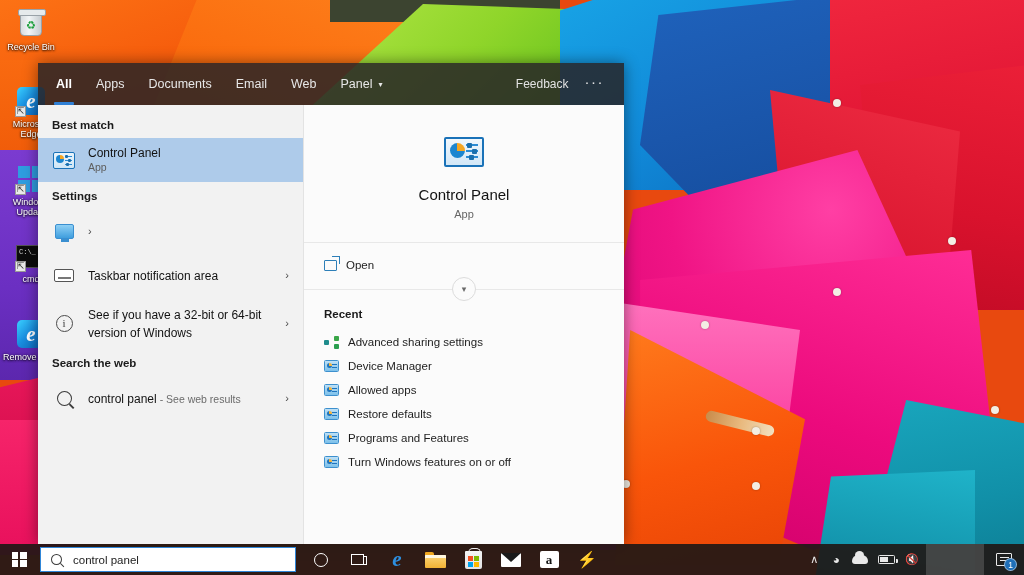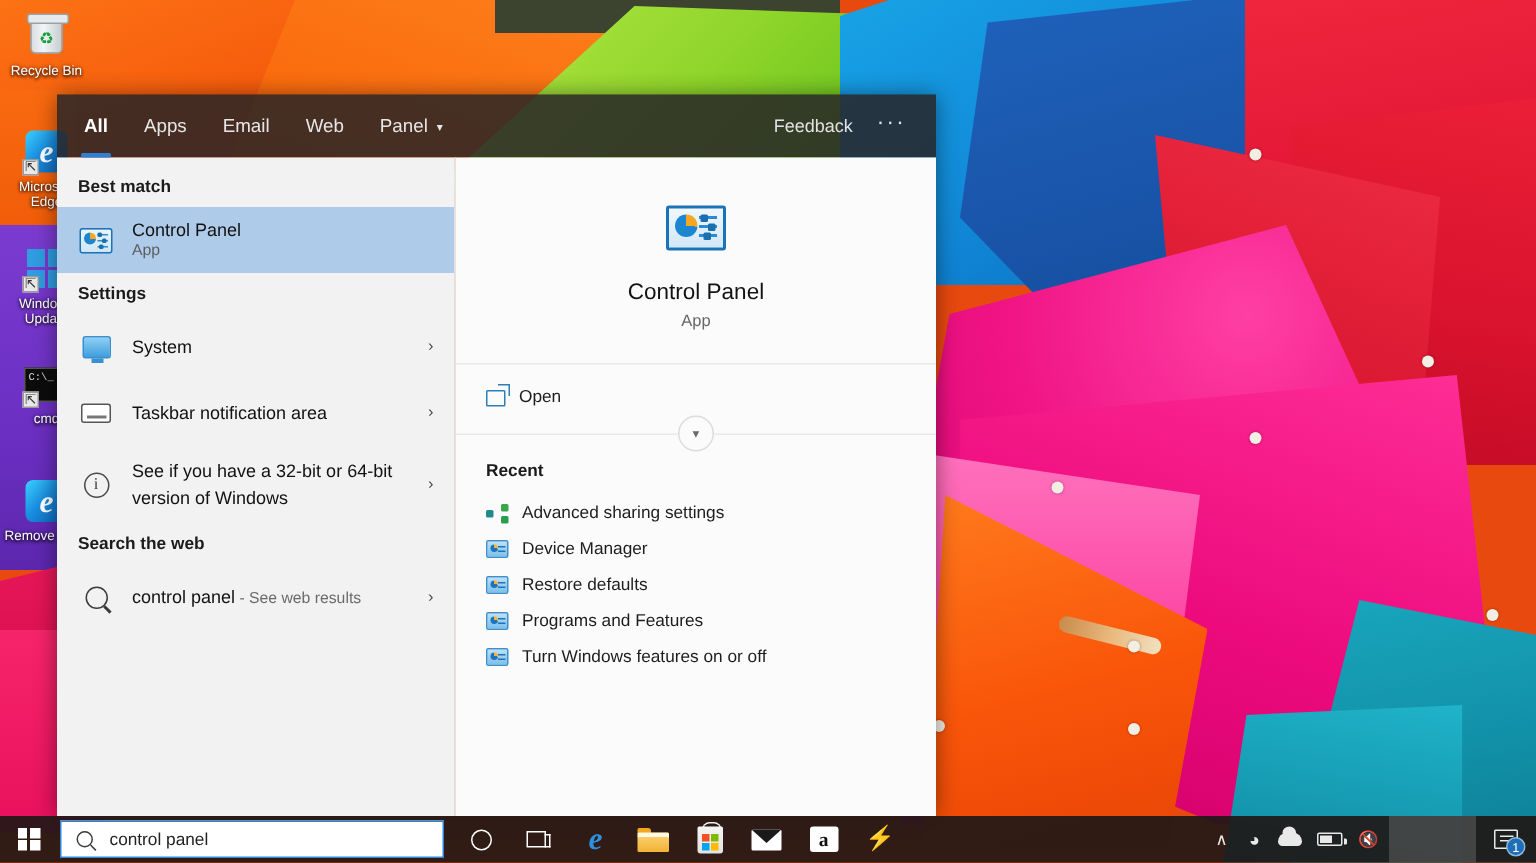--- a/index.html
+++ b/index.html
@@ -637,20 +637,23 @@
 <div id="flyout">
 
   <div id="tabbar">
     <div class="tab active">
       <span>All</span>
     </div>
     <div class="tab">
       <span>Apps</span>
     </div>
     <div class="tab">
+      <span>Documents</span>
+    </div>
+    <div class="tab">
       <span>Email</span>
     </div>
     <div class="tab">
       <span>Web</span>
     </div>
     <div class="tab">
       <span>Panel</span>
       <span class="caret">▾</span>
     </div>
     <div class="tabbar-spacer"></div>
@@ -679,21 +682,20 @@
           <span class="res-sub" style="display:block">App</span>
         </span>
       </div>
 
       <div class="section-head">Settings</div>
 
       <div class="res-row">
         <span class="ric">
             <span class="mon-ico"></span>
           </span>
-        <span class="res-txt"><span class="res-title">System</span></span>
         <span class="chev">›</span>
       </div>
 
       <div class="res-row">
         <span class="ric">
             <span class="tray-ico"></span>
           </span>
         <span class="res-txt"><span class="res-title">Taskbar notification area</span></span>
         <span class="chev">›</span>
       </div>
@@ -761,20 +763,26 @@
         </div>
 
 
         <div class="rec-row">
           <span class="ric2">
               <span class="cp-tiny"></span>
             </span>
           <span>Device Manager</span>
         </div>
 
+        <div class="rec-row">
+          <span class="ric2">
+              <span class="cp-tiny"></span>
+            </span>
+          <span>Allowed apps</span>
+        </div>
 
         <div class="rec-row">
           <span class="ric2">
               <span class="cp-tiny"></span>
             </span>
           <span>Restore defaults</span>
         </div>
 
         <div class="rec-row">
           <span class="ric2">

